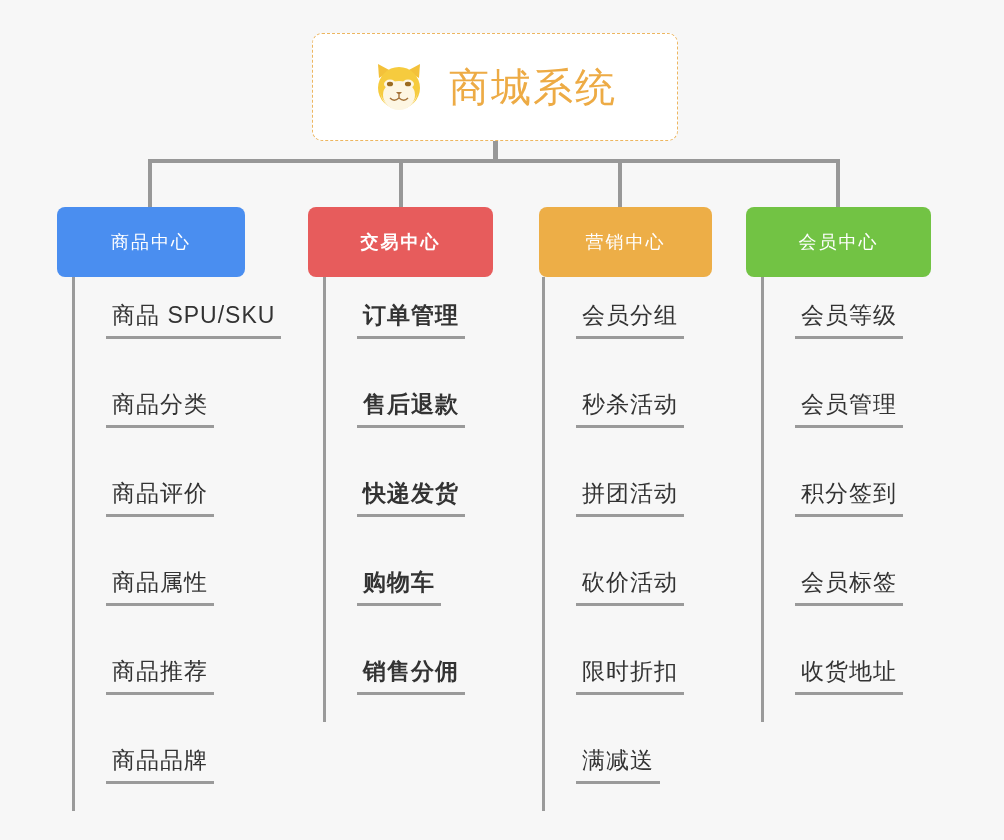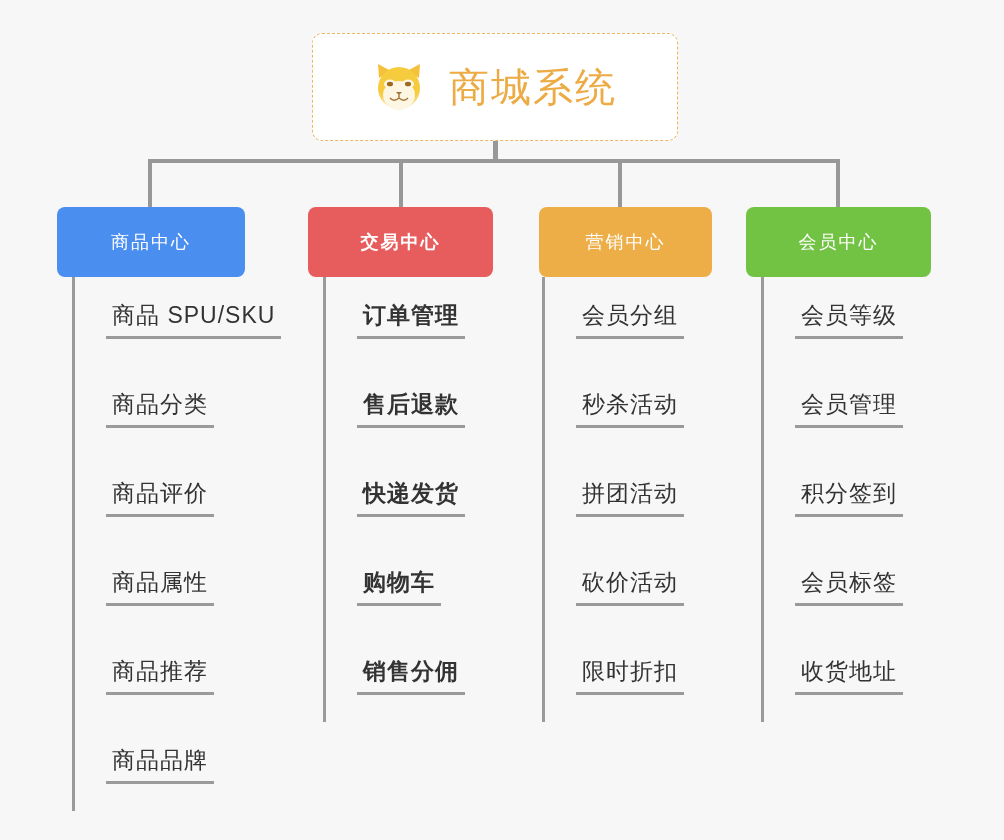--- a/index.html
+++ b/index.html
@@ -220,20 +220,23 @@
         </div>
       <div class="leaf">
           <span class="leaf-label">拼团活动</span>
         </div>
       <div class="leaf">
           <span class="leaf-label">砍价活动</span>
         </div>
       <div class="leaf">
           <span class="leaf-label">限时折扣</span>
         </div>
+      <div class="leaf">
+          <span class="leaf-label">满减送</span>
+        </div>
     </div>
   </div>
 
   <div class="branch branch-4">
     <div class="branch-header" style="background: rgb(114, 195, 68);">
       <span>会员中心</span>
     </div>
     <div class="branch-children">
       <div class="branch-spine"></div>
       <div class="leaf">

